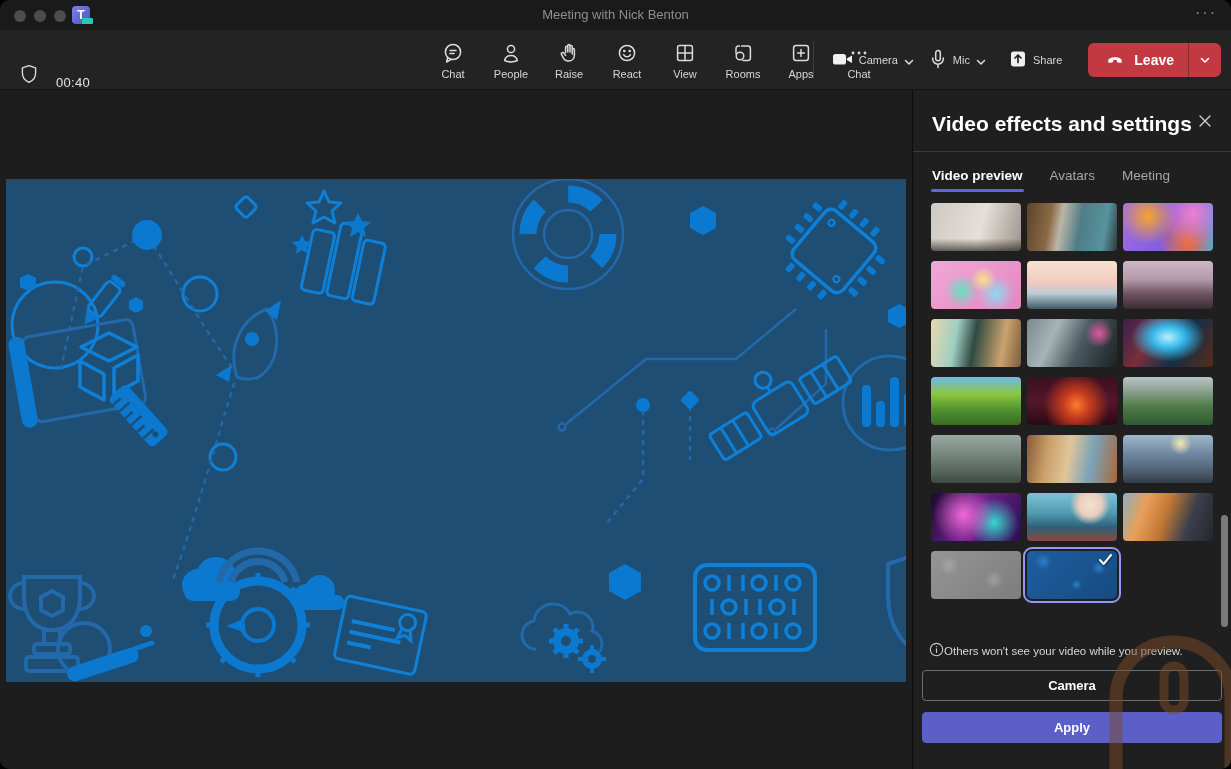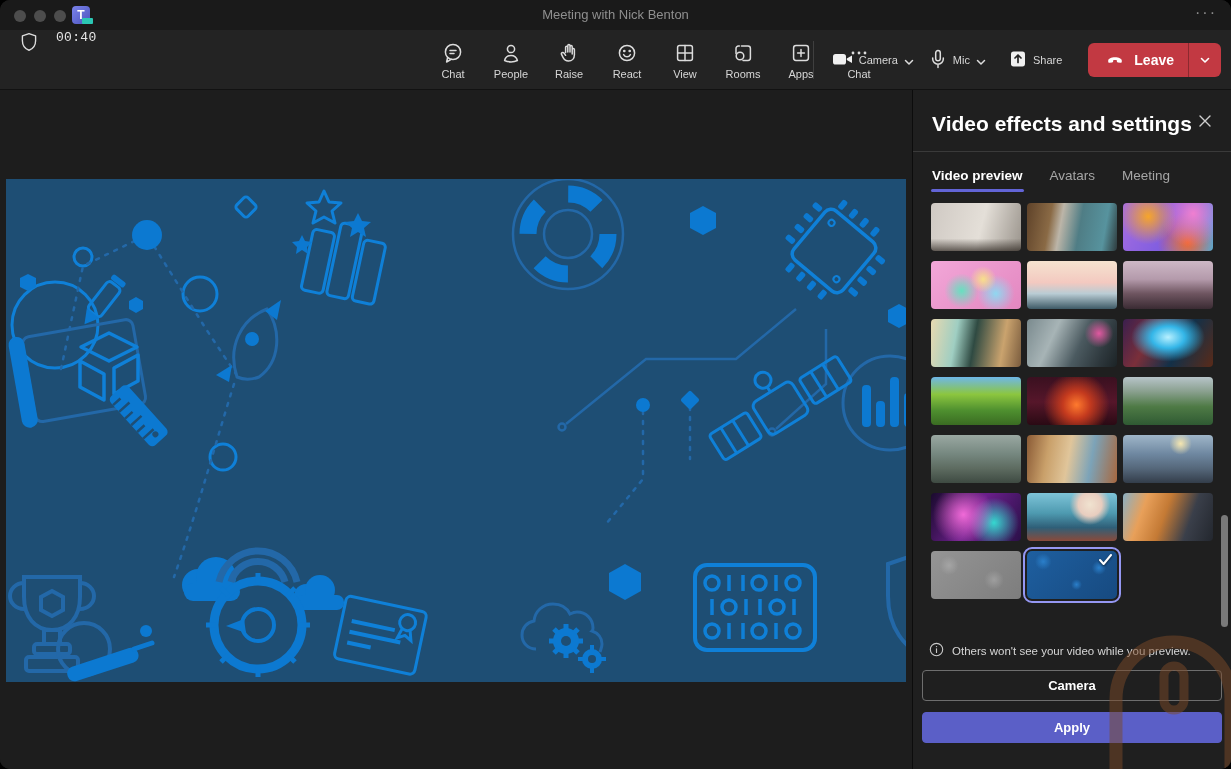--- a/index.html
+++ b/index.html
@@ -13,21 +13,21 @@
     background:linear-gradient(135deg,#7b83eb,#4b53bc);color:#fff;font-size:12px;font-weight:bold;
     text-align:center;line-height:18px;}
   #teams-dock-badge{position:absolute;left:82px;top:18px;width:11px;height:6px;border-radius:1px;background:#2bc7b4;}
   #win-title{position:absolute;left:0;right:0;top:0;height:30px;line-height:30px;text-align:center;
     color:#8f8f8f;font-size:13px;}
   #win-overflow{position:absolute;right:14px;top:0;height:30px;line-height:26px;color:#8b8b8b;
     font-size:16px;letter-spacing:2px;}
   
   #toolbar{position:absolute;left:0;top:30px;width:100%;height:60px;background:#232323;
     border-bottom:1px solid #121212;box-sizing:border-box;}
-  #meet-info{position:absolute;left:18px;top:0;height:60px;display:flex;align-items:flex-start;gap:16px;color:#e6e6e6;font-family:Liberation Mono, monospace;}
+  #meet-info{position:absolute;left:18px;top:0;height:60px;display:flex;align-items:flex-end;gap:16px;color:#e6e6e6;}
   #timer{font-size:13px;letter-spacing:.3px;}
   .tb-group{position:absolute;top:0;height:60px;display:flex;align-items:center;}
   #tb-center{left:426px;gap:4px;}
   .tb-item{width:54px;display:flex;flex-direction:column;align-items:center;gap:3px;
     color:#d6d6d6;font-size:11px;cursor:pointer;}
   .tb-item svg{display:block;}
   .ic{stroke:#dcdcdc;fill:none;stroke-width:1.5;stroke-linecap:round;stroke-linejoin:round;}
   #tb-right{right:10px;gap:10px;}
   .tb-sep{width:1px;height:38px;background:#3f3f3f;margin-right:6px;}
   .dev-item{display:flex;align-items:flex-start;}
@@ -50,21 +50,21 @@
   #tabs{position:absolute;left:19px;top:78px;display:flex;gap:27px;}
   .tab{font-size:13.5px;color:#a6a6a6;cursor:pointer;position:relative;padding-bottom:9px;}
   .tab.active{color:#fff;font-weight:bold;}
   .tab.active::after{content:"";position:absolute;left:-1px;right:-1px;bottom:0;height:3px;
     background:var(--underline);border-radius:2px;}
   #effects-grid{position:absolute;left:18px;top:113px;display:grid;
     grid-template-columns:repeat(3,90px);gap:10px 6px;}
   .thumb{width:90px;height:48px;border-radius:4px;cursor:pointer;position:relative;background:#333;}
   .thumb.selected{outline:2px solid var(--selected-border);outline-offset:2px;border-radius:5px;}
   .thumb .check{position:absolute;top:1px;right:4px;filter:drop-shadow(0 1px 1px rgba(0,0,0,.6));}
-  #notice{position:absolute;left:16px;top:552px;display:flex;align-items:center;gap:8px;
+  #notice{position:absolute;left:16px;top:552px;display:flex;align-items:center;gap:0;
     color:#d6d6d6;font-size:11.5px;white-space:nowrap;}
   .panel-btn{position:absolute;left:9px;width:300px;height:31px;border-radius:4px;box-sizing:border-box;
     display:flex;align-items:center;justify-content:center;color:#fff;font-size:13px;font-weight:bold;cursor:pointer;}
   #preview-btn{top:580px;background:transparent;border:1px solid #6e6e6e;}
   #apply-btn{top:622px;background:var(--accent);border:1px solid var(--accent);}
   #ghost-mouse{position:absolute;left:178px;top:540px;opacity:.5;pointer-events:none;}
   #panel-scrollbar{position:absolute;right:3px;top:425px;width:7px;height:112px;border-radius:4px;
     background:#7a7a7a;cursor:pointer;}
 </style>
 </head>

